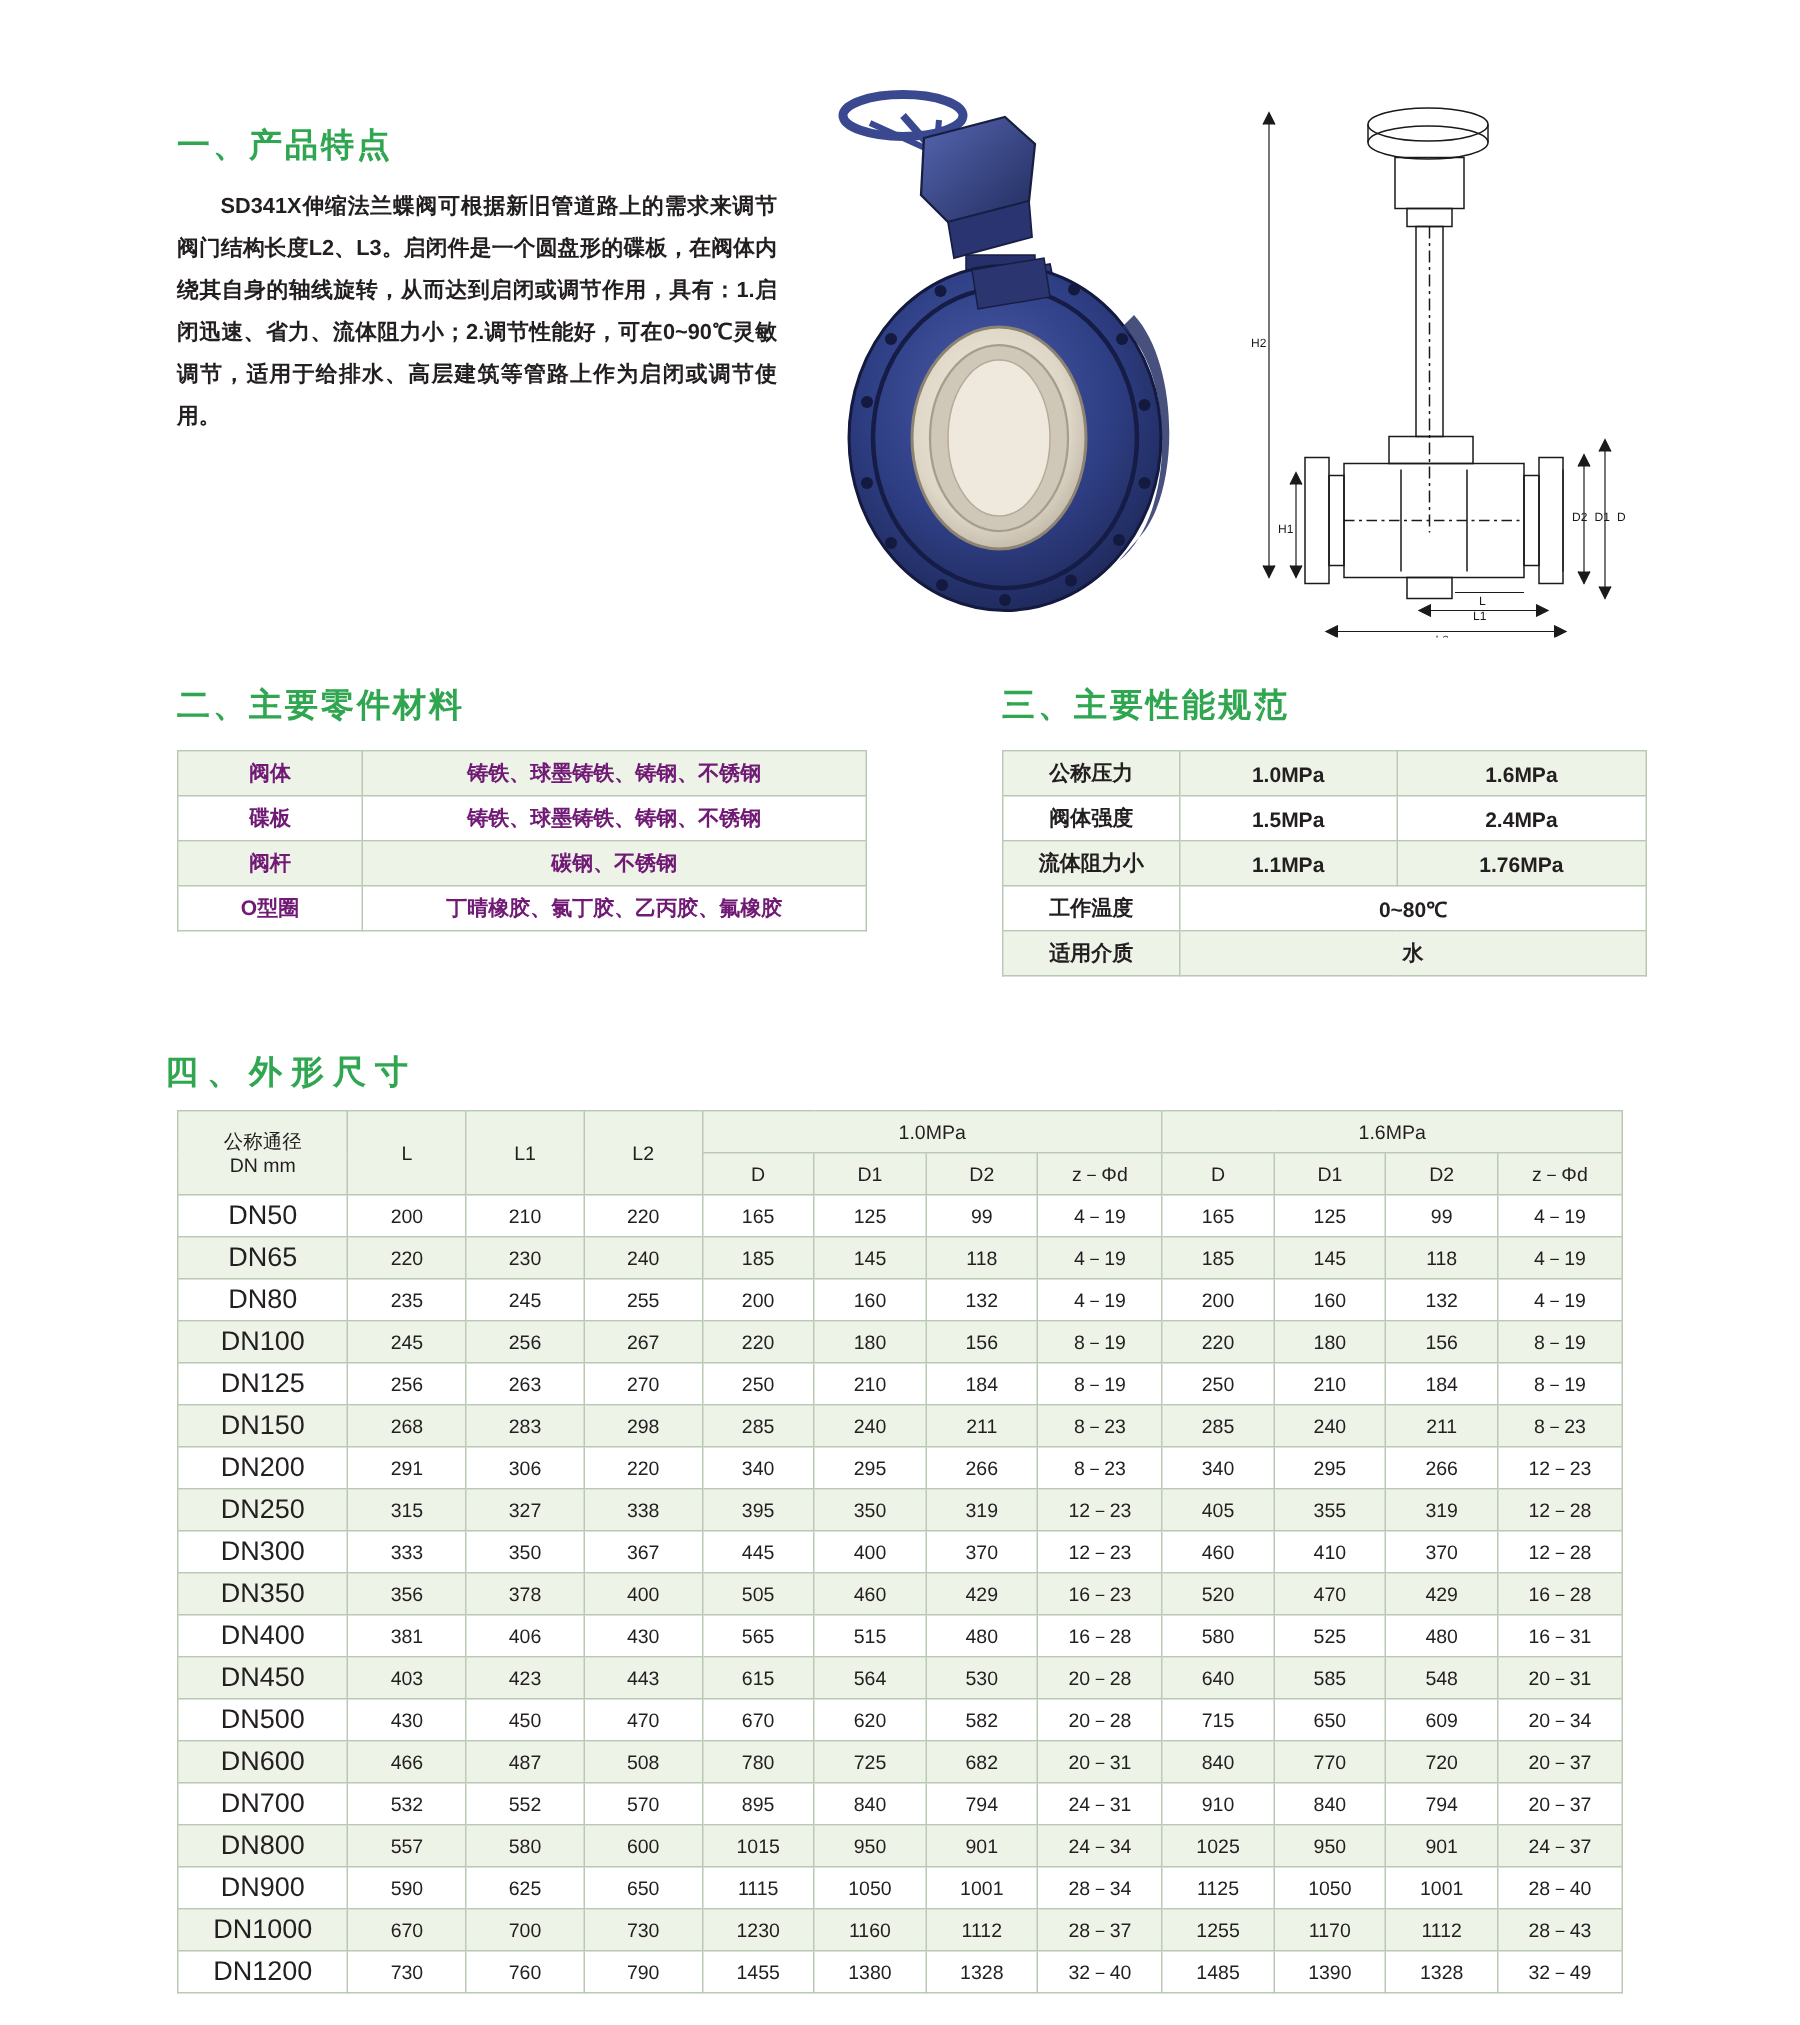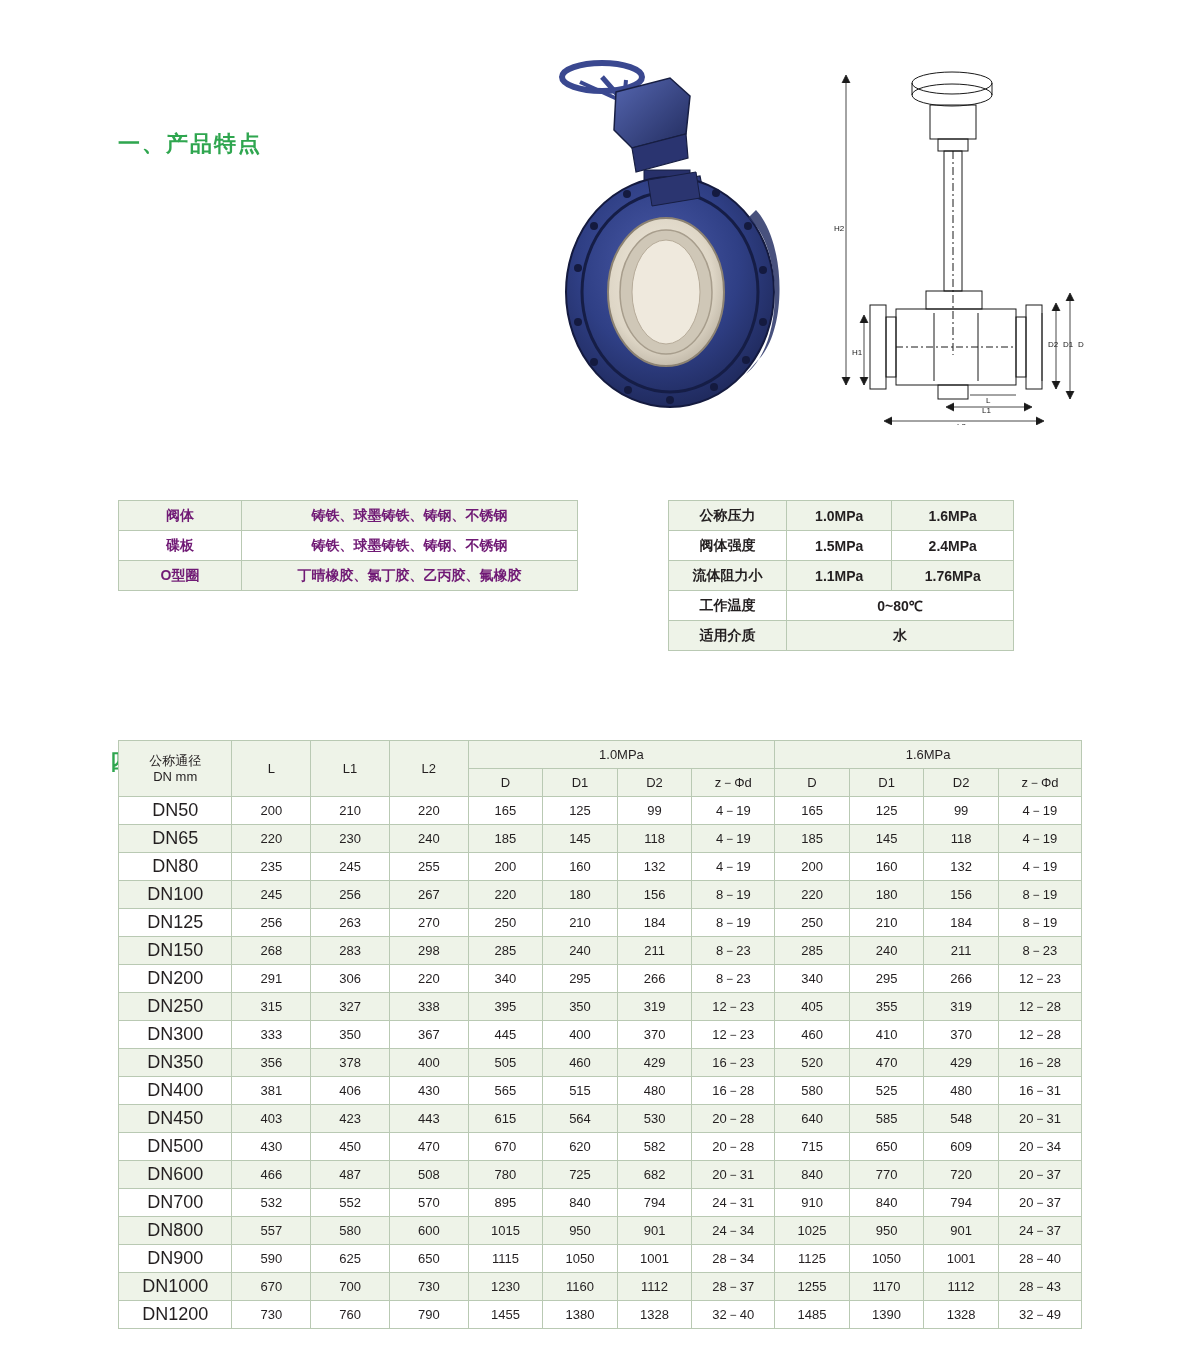--- a/index.html
+++ b/index.html
@@ -18,21 +18,20 @@
   .page {
     position: relative;
     width: 1200px;
     height: 1350px;
   }
   .sec-title {
     color: #2fa64f;
     font-size: 22px;
     font-weight: bold;
     letter-spacing: 2px;
-    margin-top: 47px;
   }
   
   #sec1-title {
     position: absolute;
     left: 118px;
     top: 82px;
   }
   #intro-text {
     position: absolute;
     left: 118px;
@@ -88,21 +87,21 @@
   
   #sec3-title {
     position: absolute;
     left: 668px;
     top: 455px;
   }
   #spec-table {
     position: absolute;
     left: 668px;
     top: 500px;
-    width: 346px;
+    width: 430px;
     border-collapse: collapse;
     font-size: 14px;
     border-radius: 13px;
   }
   #spec-table td {
     border: 1px solid #b9c9b3;
     height: 27px;
     text-align: center;
     font-weight: bold;
   }
@@ -141,20 +140,21 @@
   #dim-table tbody tr:nth-child(odd) td { background: #ffffff; }
   #dim-table td.dn { font-size: 18px; }
   .hdr-dn { width: 105px; line-height: 16px; }
 </style>
 </head>
 <body>
 
 <div class="page">
 
   <div id="sec1-title" class="sec-title">一、产品特点</div>
+  <div id="intro-text">SD341X伸缩法兰蝶阀可根据新旧管道路上的需求来调节阀门结构长度L2、L3。启闭件是一个圆盘形的碟板，在阀体内绕其自身的轴线旋转，从而达到启闭或调节作用，具有：1.启闭迅速、省力、流体阻力小；2.调节性能好，可在0~90℃灵敏调节，适用于给排水、高层建筑等管路上作为启闭或调节使用。</div>
 
   <div id="valve-photo">
     <svg width="300" height="400" viewBox="0 0 300 400" xmlns="http://www.w3.org/2000/svg">
       <defs>
         <radialGradient id="bodyGrad" cx="45%" cy="38%" r="70%">
           <stop offset="0%" stop-color="#4a5aa8"></stop>
           <stop offset="55%" stop-color="#2f3f85"></stop>
           <stop offset="100%" stop-color="#1b2452"></stop>
         </radialGradient>
         <linearGradient id="gearGrad" x1="0" y1="0" x2="1" y2="1">
@@ -276,20 +276,24 @@
     <tbody>
       <tr>
         <td class="k">阀体</td>
         <td>铸铁、球墨铸铁、铸钢、不锈钢</td>
       </tr>
       <tr>
         <td class="k">碟板</td>
         <td>铸铁、球墨铸铁、铸钢、不锈钢</td>
       </tr>
       <tr>
+        <td class="k">阀杆</td>
+        <td>碳钢、不锈钢</td>
+      </tr>
+      <tr>
         <td class="k">O型圈</td>
         <td>丁晴橡胶、氯丁胶、乙丙胶、氟橡胶</td>
       </tr>
     </tbody>
   </table>
 
   <div id="sec3-title" class="sec-title">三、主要性能规范</div>
   <table id="spec-table">
     <tbody>
       <tr>

